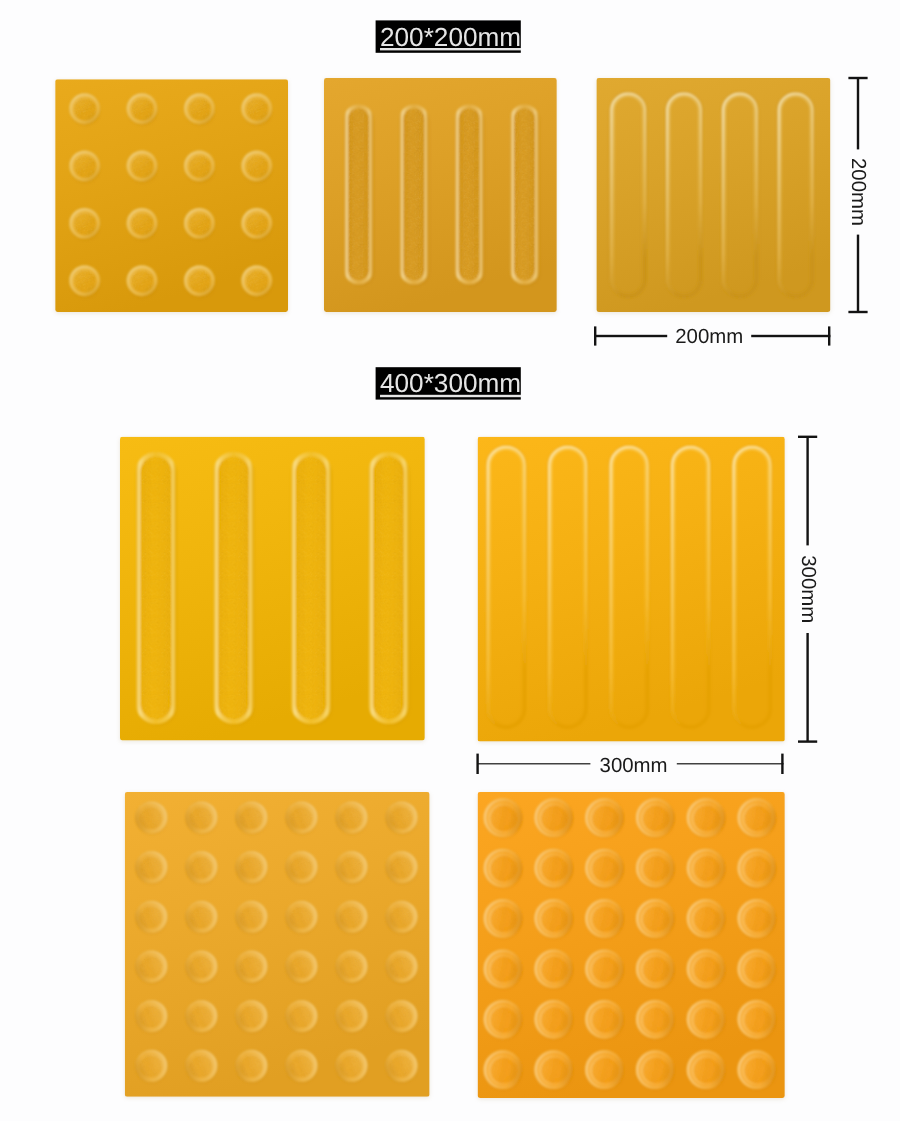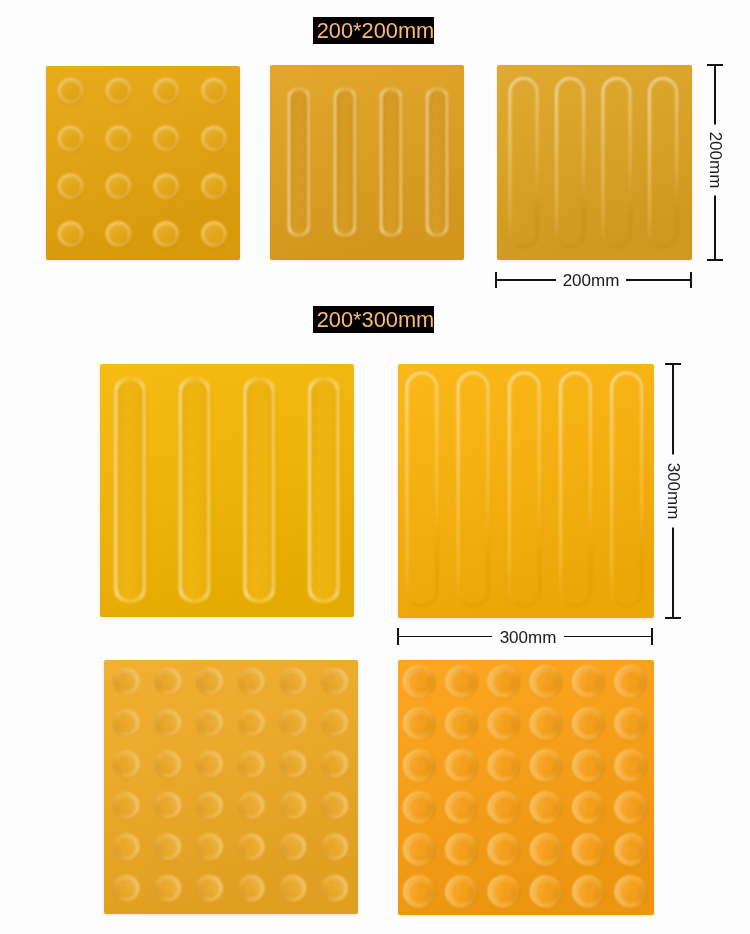--- a/index.html
+++ b/index.html
@@ -4,39 +4,40 @@
 <title>Tactile Paving Tiles</title>
 <style>
   html,body{margin:0;padding:0;}
   body{
     width:750px;height:934px;background:#fdfdfe;
     font-family:"Liberation Sans", sans-serif;
     position:relative;overflow:hidden;
   }
   .stage{position:absolute;left:0;top:0;width:750px;height:934px;}
   .badge{
-    position:absolute;background:#000;color:#fdba74;opacity:0.999;
+    position:absolute;background:#000;color:#e5e5e5;opacity:0.999;
     font-size:21.8px;line-height:27px;height:27px;
     padding:0;text-indent:4px;white-space:nowrap;font-weight:400;
     text-align:center;
+    text-decoration:underline;
   }
   .tile{position:absolute;display:block;
         filter:drop-shadow(0.5px 1.5px 1.6px rgba(140,110,40,0.16));}
   .dim-line{position:absolute;background:#131313;}
   .dim-label{position:absolute;font-size:17px;color:#1a1a1a;white-space:nowrap;
              line-height:20px;opacity:0.999;}
   .dim-label.vert{transform-origin:center center;}
 </style>
 </head>
 <body>
 
 <div class="stage">
 
   <div class="badge" style="left:312.7px;top:16.6px;width:121.3px;">200*200mm</div>
-  <div class="badge" style="left:312.7px;top:305.8px;width:121.3px;">200*300mm</div>
+  <div class="badge" style="left:312.7px;top:305.8px;width:121.3px;">400*300mm</div>
 
   <div id="tile-0" class="tile" style="left:46px;top:66px;width:194px;height:194px;"><svg width="194" height="194" viewBox="0 0 194 194" xmlns="http://www.w3.org/2000/svg">
         <defs>
           <linearGradient id="bg0" x1="0" y1="0" x2="0.30" y2="1">
             <stop offset="0" stop-color="#e9aa1c"></stop>
             <stop offset="0.45" stop-color="#e2a315"></stop>
             <stop offset="1" stop-color="#d8990b"></stop>
           </linearGradient>
           <pattern id="tx0" width="16" height="16" patternUnits="userSpaceOnUse">
             <circle cx="4.88" cy="8.99" r="0.18" fill="#6b4a08" opacity="0.52"></circle>

